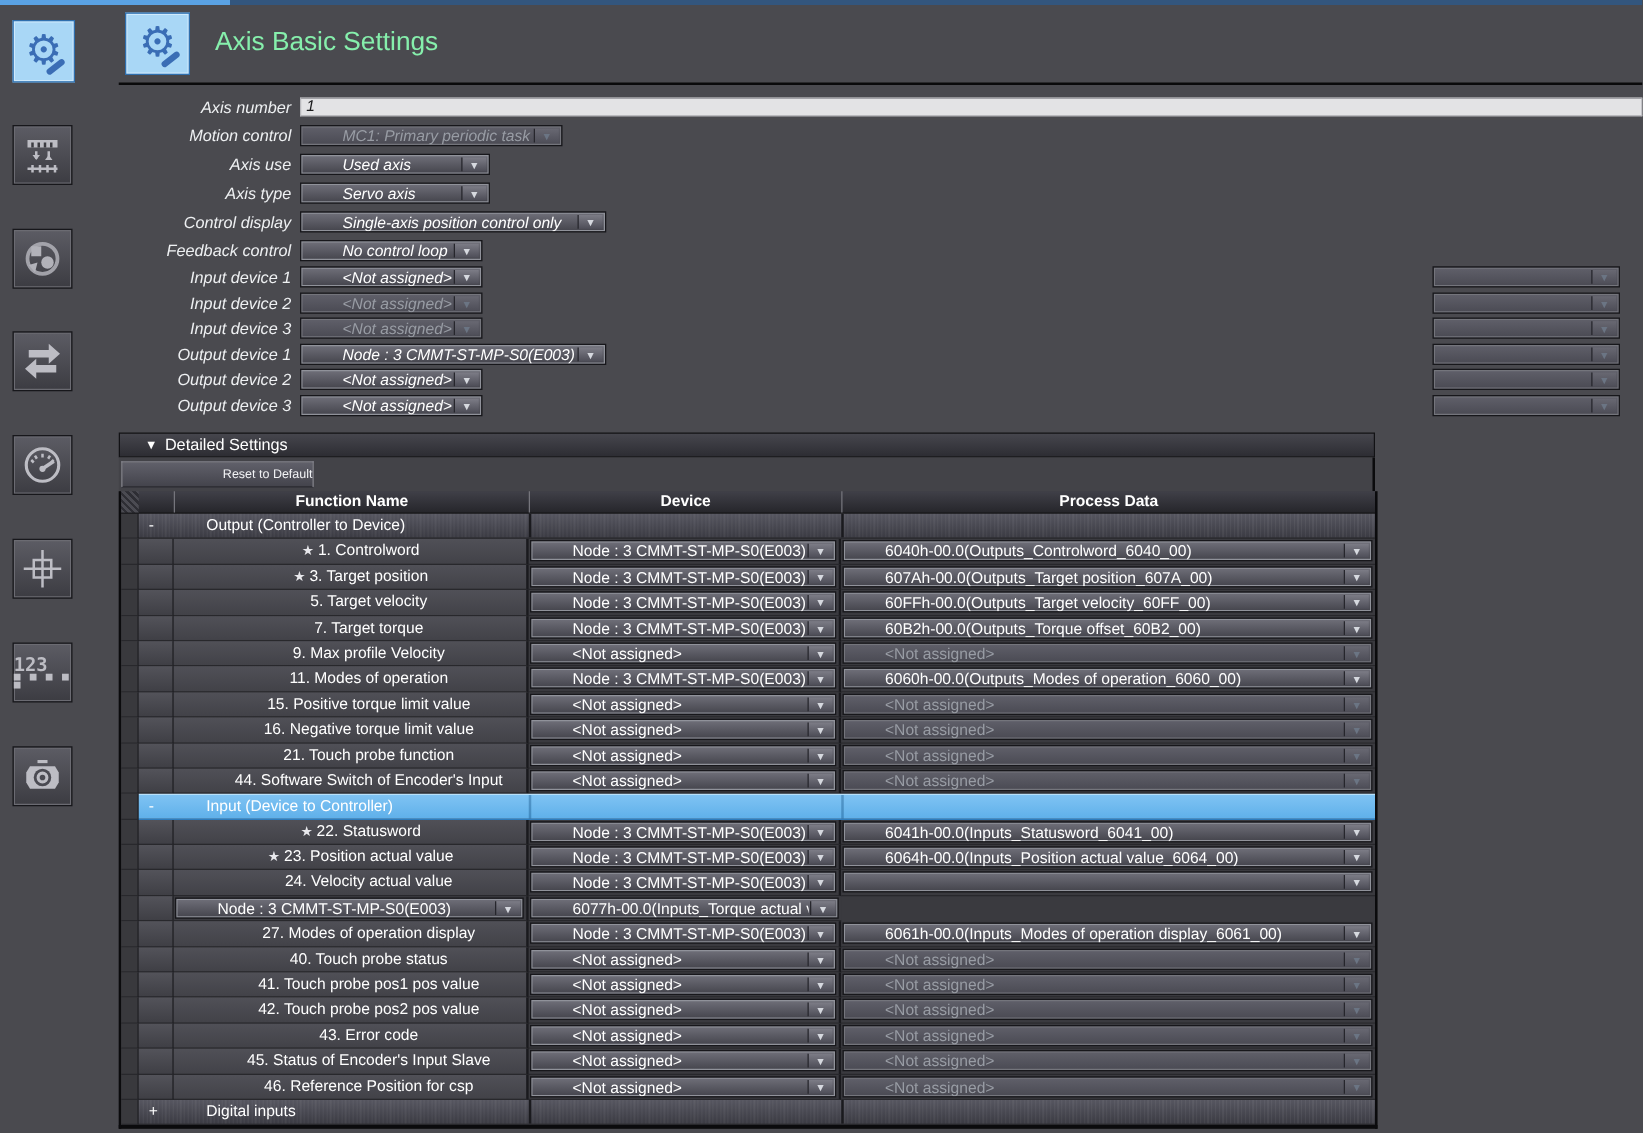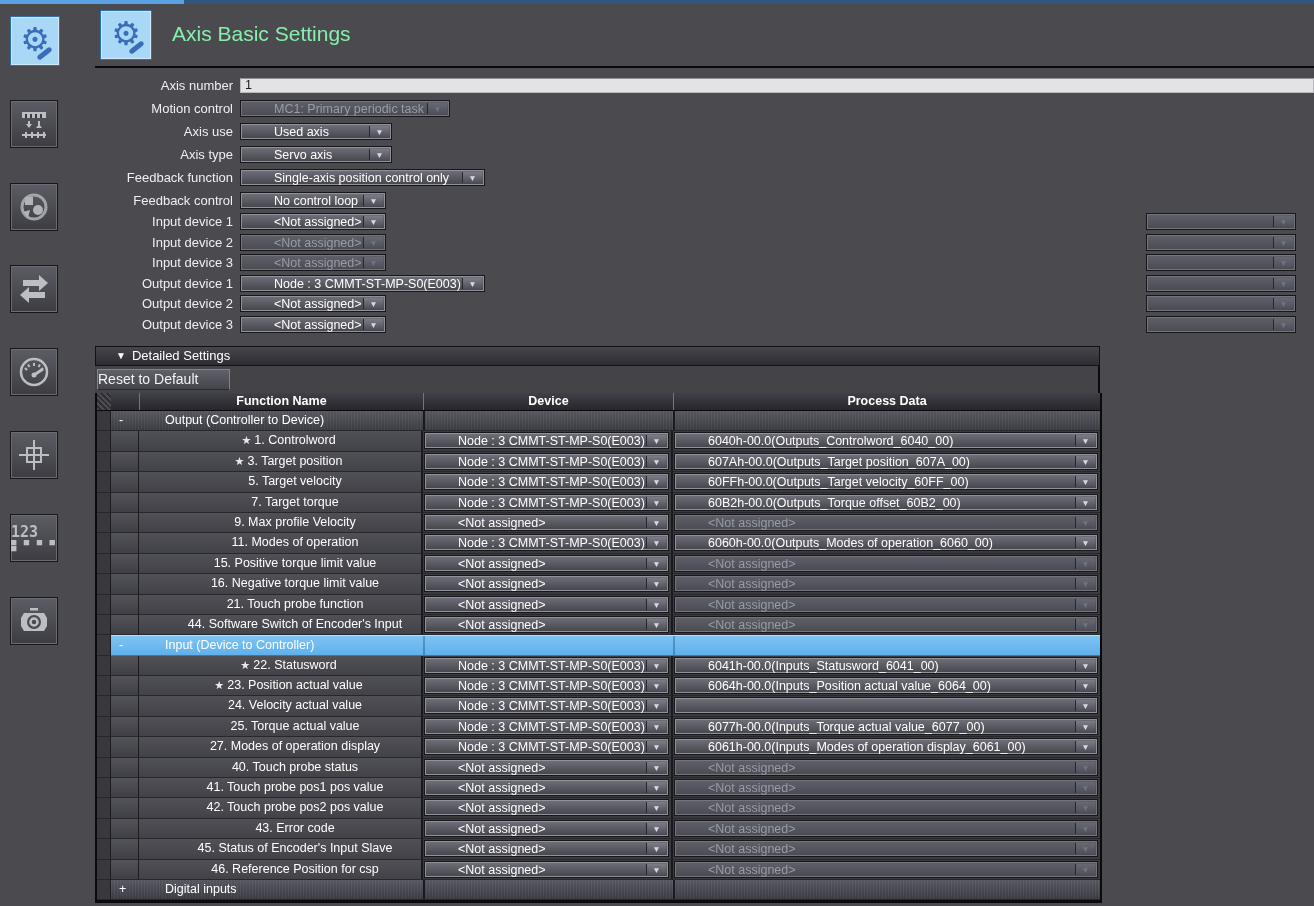--- a/index.html
+++ b/index.html
@@ -36,21 +36,21 @@
   
   .hdr-icon{
     position:absolute;left:100px;top:10px;width:52px;height:50px;box-sizing:border-box;
     border:1px solid #2f6fae;background:#a9d7f6;box-shadow:inset 0 0 0 1px #cfe9fb;
     color:#3a6db5;display:flex;align-items:center;justify-content:center;
   }
   .page-title{position:absolute;left:172px;top:22px;font-size:21px;color:#86efac;}
   .hdr-rule{position:absolute;left:95px;top:66px;width:1219px;height:2px;background:#0a0a0b;}
 
   
-  .frow{position:absolute;left:95px;height:18px;}
+  .frow{position:absolute;left:95px;height:18px;font-style:italic;}
   .flabel{
     position:absolute;left:0;top:0;width:138px;text-align:right;
     font-size:13px;color:#eef0f2;line-height:17px;white-space:nowrap;
   }
   .fctrl{position:absolute;left:145px;top:0;}
   .axis-input{
     position:absolute;left:145px;right:0;top:1px;height:15px;
     background:#e3e3e5;border:1px solid #b9b9bd;border-top-color:#8f8f94;box-sizing:border-box;
     font-size:12.5px;color:#1c1c1e;line-height:13px;padding-left:4px;
   }
@@ -72,23 +72,23 @@
 
   
   .detail-bar{
     position:absolute;left:95px;top:346px;width:1005px;height:20px;box-sizing:border-box;
     background:linear-gradient(#46464d,#2d2d33);border:1px solid #121215;
     color:#ffffff;font-size:13px;line-height:18px;padding-left:20px;
   }
   .detail-bar .tri{font-size:10px;margin-right:6px;position:relative;top:-1px;}
   .detail-strip{position:absolute;left:95px;top:366px;width:1005px;height:27px;background:#434348;border-right:2px solid #0b0b0d;box-sizing:border-box;}
   .reset-btn{
-    position:absolute;left:97px;top:369px;width:133px;height:21px;box-sizing:border-box;
+    position:absolute;left:97px;top:369px;width:154px;height:21px;box-sizing:border-box;
     background:linear-gradient(#60606a,#44444c);border:1px solid #83838b;border-bottom-color:#2b2b30;
-    color:#f2f3f5;font-size:14px;text-align:left;line-height:19px;
+    color:#f2f3f5;font-size:10px;text-align:right;line-height:19px;
   }
 
   
   .dtable{
     position:absolute;left:95px;top:393px;width:1003px;
     border-left:2px solid #0b0b0d;border-right:2px solid #0b0b0d;border-bottom:3px solid #0b0b0d;
     box-sizing:content-box;background:#3a3a3f;
   }
   .trow{display:grid;grid-template-columns:14px 28px 284px 250px 427px;height:20.4px;box-sizing:border-box;}
   .thead{height:18px;background:linear-gradient(#404048,#26262b);border-bottom:1px solid #0b0b0d;}
@@ -211,21 +211,21 @@
 
 <div class="frow" style="top:146px;">
   <span class="flabel">Axis type</span>
   <div class="fctrl dd w152">
     <span class="t">Servo axis</span>
       <span class="a">▼</span>
   </div>
 </div>
 
 <div class="frow" style="top:169px;">
-  <span class="flabel">Feedback function</span>
+  <span class="flabel">Control display</span>
   <div class="fctrl dd w245">
     <span class="t">Single-axis position control only</span>
       <span class="a">▼</span>
   </div>
 </div>
 
 <div class="frow" style="top:192px;">
   <span class="flabel">Feedback control</span>
   <div class="fctrl dd w146">
     <span class="t">No control loop</span>
@@ -560,21 +560,20 @@
         </div>
         <div class="c-proc">
           <div class="dd">
             <span class="a">▼</span>
           </div>
         </div>
       </div>
       <div class="trow">
         <div class="c-hatch"></div>
         <div class="c-indent"></div>
-        <div class="c-func"><span class="star"></span><span>25. Torque actual value</span></div>
         <div class="c-dev">
           <div class="dd">
             <span class="t">Node : 3 CMMT-ST-MP-S0(E003)</span>
             <span class="a">▼</span>
           </div>
         </div>
         <div class="c-proc">
           <div class="dd">
             <span class="t">6077h-00.0(Inputs_Torque actual value_6077_00)</span>
             <span class="a">▼</span>

